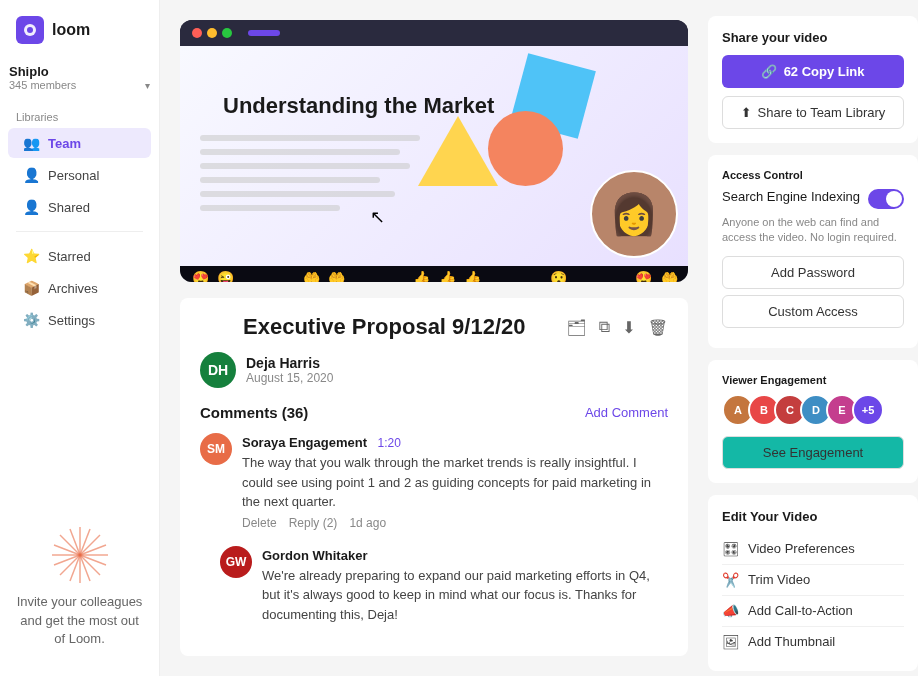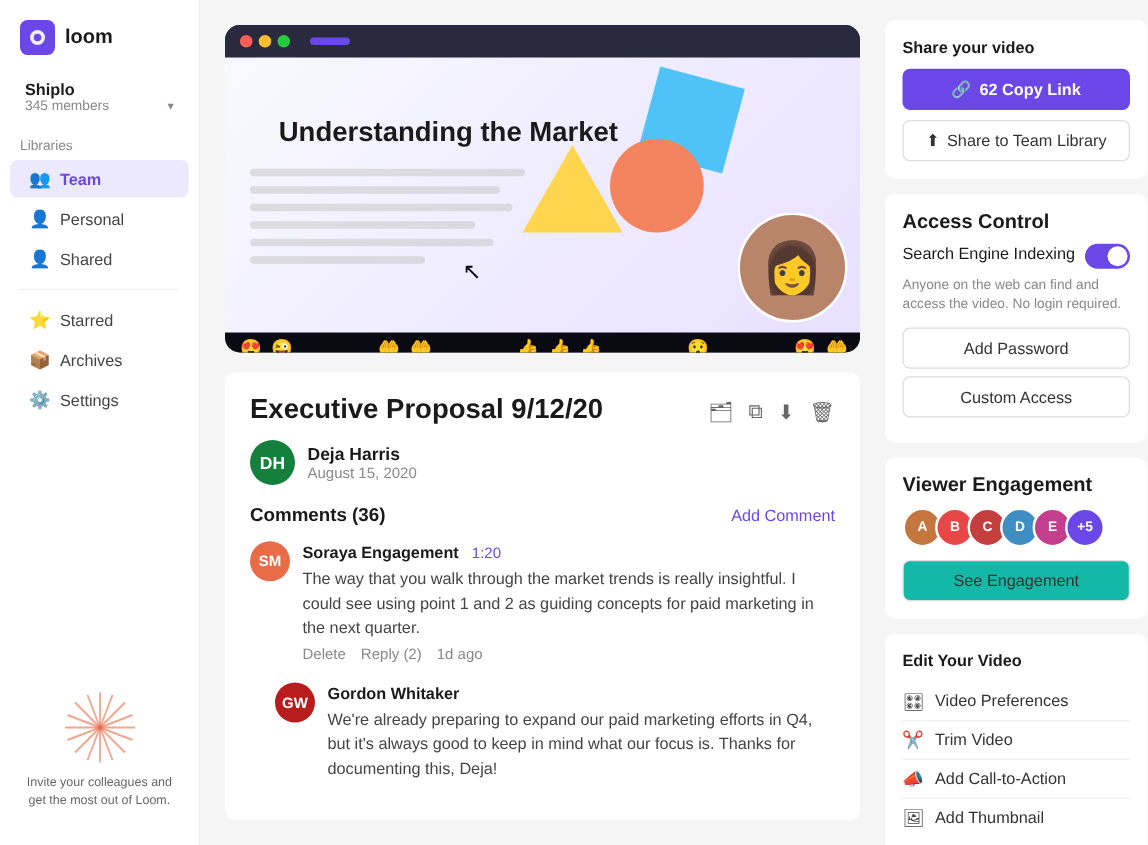--- a/index.html
+++ b/index.html
@@ -2,31 +2,31 @@
 <html><head>
   <meta charset="utf-8">
   <style>
     * { box-sizing: border-box; margin: 0; padding: 0; }
     body { font-family: -apple-system, BlinkMacSystemFont, 'Segoe UI', sans-serif; background: #f5f5f5; display: flex; height: 676px; overflow: hidden; }
 
     
     .sidebar { width: 160px; background: #fff; border-right: 1px solid #eee; display: flex; flex-direction: column; padding: 12px 0; flex-shrink: 0; }
     .sidebar-logo { padding: 4px 16px 12px; display: flex; align-items: center; gap: 8px; }
     .logo-icon { width: 28px; height: 28px; }
-    .sidebar-org { padding: 8px 20px; display: flex; justify-content: space-between; align-items: flex-end; cursor: pointer; }
+    .sidebar-org { padding: 8px 9px; display: flex; justify-content: space-between; align-items: flex-end; cursor: pointer; }
     .org-name { font-size: 13px; font-weight: 600; color: #1a1a1a; }
     .org-members { font-size: 11px; color: #888; }
     .chevron-icon { font-size: 10px; color: #888; }
     .sidebar-section-label { font-size: 11px; color: #888; padding: 12px 16px 4px; font-weight: 500; }
     .sidebar-item { display: flex; align-items: center; gap: 8px; padding: 7px 16px; cursor: pointer; font-size: 13px; color: #444; border-radius: 6px; margin: 1px 8px; }
     .sidebar-item.active { background: #ede9fd; color: #6c47e8; font-weight: 600; }
     .sidebar-item-icon { width: 16px; height: 16px; display: flex; align-items: center; justify-content: center; font-size: 14px; }
     .sidebar-divider { height: 1px; background: #eee; margin: 8px 16px; }
     .sidebar-bottom { margin-top: auto; padding: 16px; text-align: center; }
-    .invite-text { font-size: 10px; color: #666; line-height: 1.4; }
+    .invite-text { font-size: 13px; color: #666; line-height: 1.4; }
 
     
     .main { flex: 1; overflow-y: auto; padding: 20px; display: flex; flex-direction: column; gap: 16px; }
     
     
     .video-container { background: #1a1a2e; border-radius: 12px; overflow: hidden; position: relative; }
     .video-browser-bar { background: #2a2a3e; padding: 8px 12px; display: flex; align-items: center; gap: 8px; }
     .browser-dots { display: flex; gap: 5px; }
     .browser-dot { width: 10px; height: 10px; border-radius: 50%; }
     .browser-dot.red { background: #ff5f57; }
@@ -34,21 +34,21 @@
     .browser-dot.green { background: #28c840; }
     .browser-tab { background: #6c47e8; border-radius: 4px; padding: 3px 16px; font-size: 11px; color: white; margin-left: 8px; }
     .video-content { padding: 20px; background: linear-gradient(135deg, #f8f9ff 0%, #e8e0ff 100%); min-height: 220px; position: relative; display: flex; align-items: center; }
     .video-slide-title { font-size: 22px; font-weight: 600; color: #1a1a1a; max-width: 300px; margin-left: 23px; }
     .video-lines { position: absolute; left: 20px; top: 90px; }
     .video-line { height: 6px; background: #ccc; border-radius: 3px; margin-bottom: 8px; opacity: 0.6; }
     .video-emoji-bar { background: rgba(0,0,0,0.6); padding: 4px 12px; display: flex; gap: 8px; font-size: 14px; align-items: center; }
 
     
     .video-info { background: #fff; border-radius: 8px; padding: 16px 20px; }
-    .video-title-row { display: flex; align-items: flex-end; justify-content: space-between; margin-bottom: 12px; }
+    .video-title-row { display: flex; align-items: center; justify-content: space-between; margin-bottom: 12px; margin-left: 43px; }
     .video-title { font-size: 22px; font-weight: 700; color: #1a1a1a; }
     .video-actions { display: flex; gap: 12px; }
     .video-action-btn { font-size: 16px; color: #666; cursor: pointer; }
     .uploader { display: flex; align-items: center; gap: 10px; margin-bottom: 16px; }
     .uploader-avatar { width: 36px; height: 36px; border-radius: 50%; background: #15803d; display: flex; align-items: center; justify-content: center; color: white; font-size: 14px; font-weight: 700; }
     .uploader-name { font-size: 14px; font-weight: 600; color: #1a1a1a; }
     .uploader-date { font-size: 12px; color: #888; }
     .comments-header { display: flex; justify-content: space-between; align-items: center; margin-bottom: 12px; }
     .comments-title { font-size: 15px; font-weight: 600; color: #1a1a1a; }
     .add-comment-btn { font-size: 13px; color: #6c47e8; font-weight: 500; cursor: pointer; }
@@ -60,21 +60,21 @@
     .comment-text { font-size: 13px; color: #444; line-height: 1.5; margin-top: 2px; }
     .comment-actions { display: flex; gap: 12px; margin-top: 4px; }
     .comment-action { font-size: 12px; color: #888; cursor: pointer; }
 
     
     .right-panel { width: 210px; flex-shrink: 0; display: flex; flex-direction: column; gap: 12px; padding: 16px 0; }
     .panel-card { background: #fff; border-radius: 8px; padding: 14px; }
     .panel-title { font-size: 13px; font-weight: 700; color: #1a1a1a; margin-bottom: 10px; }
     .copy-link-btn { width: 100%; background: #6c47e8; color: white; border: none; border-radius: 6px; padding: 9px; font-size: 13px; font-weight: 600; cursor: pointer; display: flex; align-items: center; justify-content: center; gap: 6px; margin-bottom: 8px; }
     .share-team-btn { width: 100%; background: white; color: #333; border: 1.5px solid #ddd; border-radius: 6px; padding: 8px; font-size: 13px; font-weight: 500; cursor: pointer; display: flex; align-items: center; justify-content: center; gap: 6px; }
-    .section-label { font-size: 16px; font-weight: 700; color: #1a1a1a; margin-bottom: 8px; }
+    .section-label { font-size: 11px; font-weight: 700; color: #1a1a1a; margin-bottom: 8px; }
     .toggle-row { display: flex; justify-content: space-between; align-items: flex-start; margin-bottom: 6px; }
     .toggle-label { font-size: 13px; color: #1a1a1a; font-weight: 500; }
     .toggle { width: 36px; height: 20px; background: #6c47e8; border-radius: 10px; position: relative; cursor: pointer; flex-shrink: 0; }
     .toggle-knob { width: 16px; height: 16px; background: white; border-radius: 50%; position: absolute; top: 2px; right: 2px; }
     .toggle-desc { font-size: 11px; color: #888; line-height: 1.4; margin-bottom: 10px; }
     .panel-btn { width: 100%; background: white; color: #333; border: 1.5px solid #ddd; border-radius: 6px; padding: 8px; font-size: 13px; font-weight: 500; cursor: pointer; margin-bottom: 6px; }
     .engagement-avatars { display: flex; align-items: center; margin-bottom: 10px; }
     .eng-avatar { width: 32px; height: 32px; border-radius: 50%; border: 2px solid white; margin-left: -6px; display: flex; align-items: center; justify-content: center; color: white; font-size: 11px; font-weight: 600; }
     .eng-avatar:first-child { margin-left: 0; }
     .eng-more { background: #6c47e8; font-size: 11px; color: white; }

